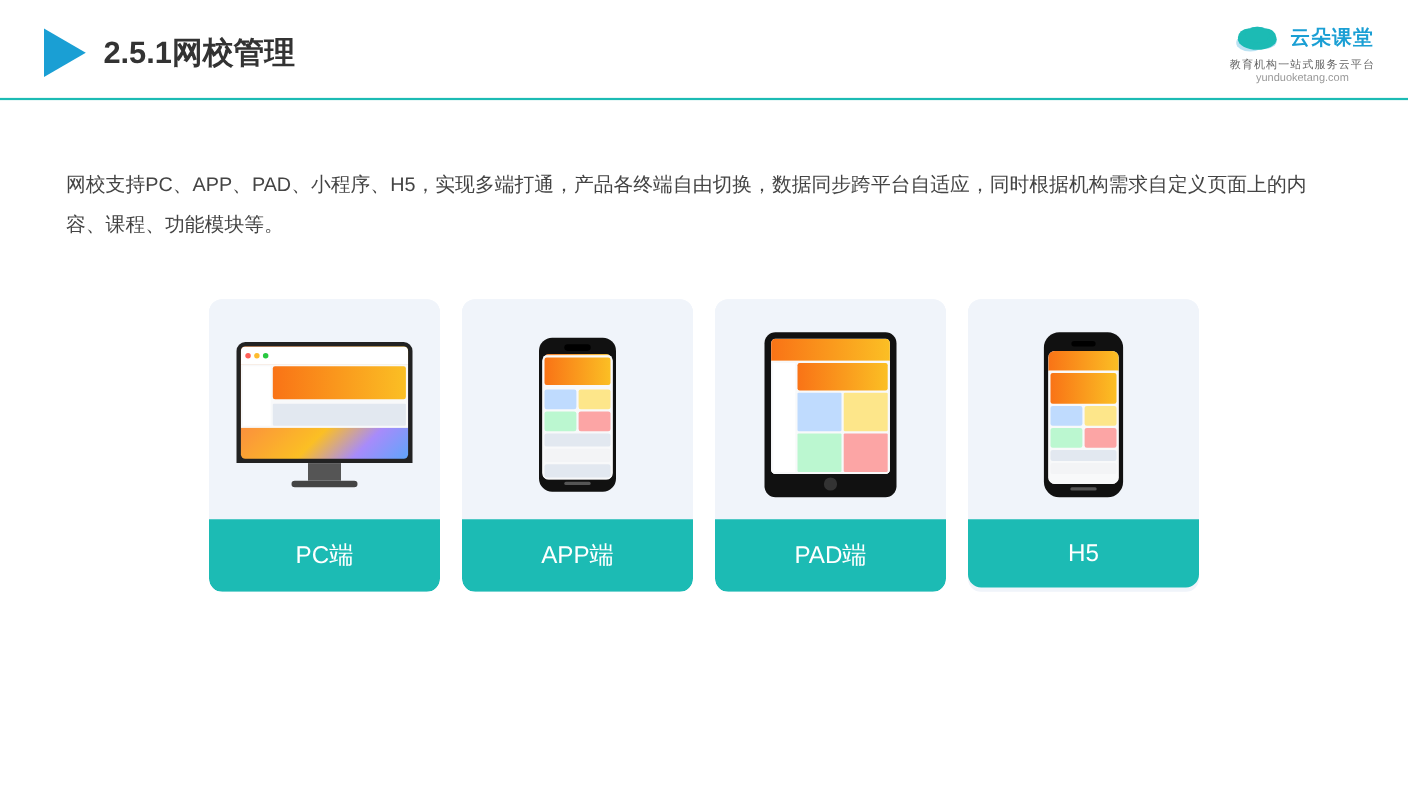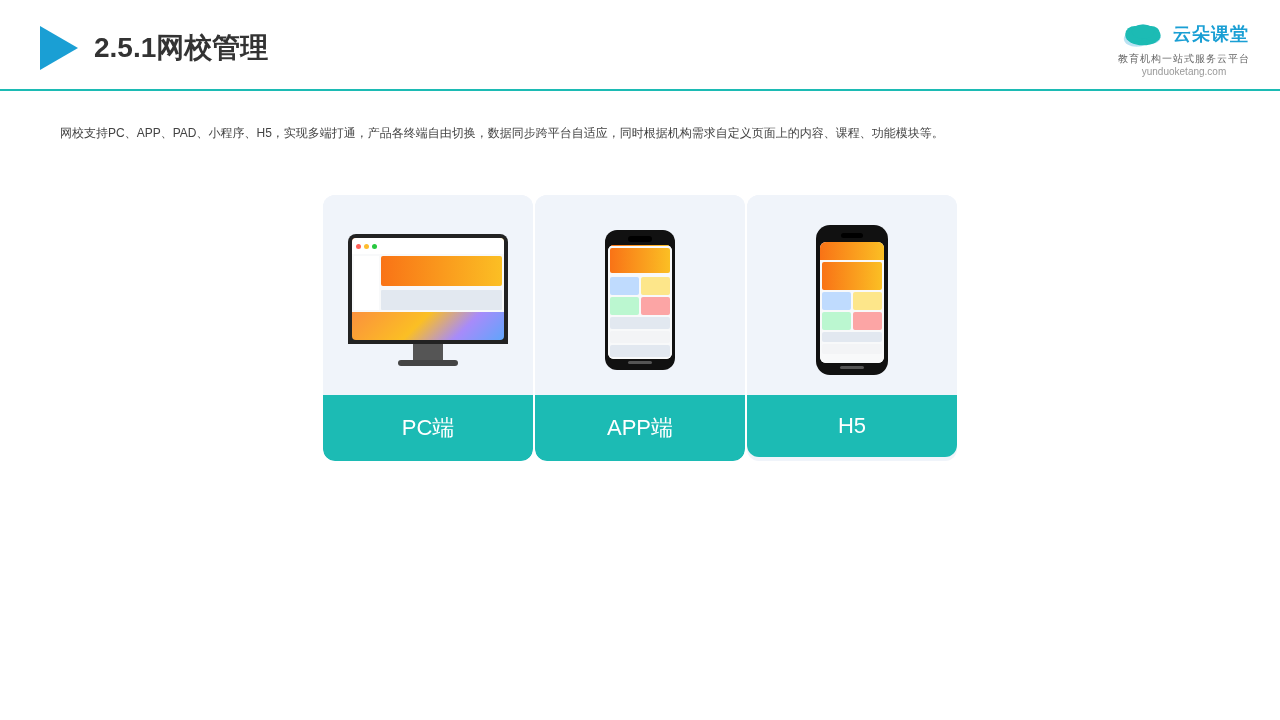--- a/index.html
+++ b/index.html
@@ -67,30 +67,31 @@
     }
     .logo-url {
       font-size: 10px;
       color: #999;
       text-align: center;
     }
 
     
     .description {
       padding: 30px 60px 20px 60px;
-      font-size: 12px;
+      font-size: 18px;
       color: #444;
       line-height: 2;
+      margin-top: 29px;
     }
 
     
     .cards-container {
       display: flex;
       justify-content: center;
-      gap: 2px;
+      gap: 20px;
       padding: 20px 40px 30px 40px;
       margin-top: 10px;
     }
 
     .card {
       background: #f0f4fa;
       border-radius: 12px;
       width: 210px;
       display: flex;
       flex-direction: column;
@@ -457,20 +458,43 @@
             <div class="phone-row" style="background:#f3f4f6;"></div>
             <div class="phone-row" style="background:#e2e8f0;"></div>
           </div>
         </div>
         <div class="phone-home-bar"></div>
       </div>
     </div>
     <div class="card-label">APP端</div>
   </div>
 
+  <div class="card">
+    <div class="card-image-area">
+      <div class="tablet-frame">
+        <div class="tablet-screen">
+          <div class="tablet-header"></div>
+          <div class="tablet-body">
+            <div class="tablet-sidebar"></div>
+            <div class="tablet-main">
+              <div class="tablet-banner"></div>
+              <div class="tablet-grid">
+                <div class="tablet-grid-item" style="background:#bfdbfe;"></div>
+                <div class="tablet-grid-item" style="background:#fde68a;"></div>
+                <div class="tablet-grid-item" style="background:#bbf7d0;"></div>
+                <div class="tablet-grid-item" style="background:#fca5a5;"></div>
+              </div>
+            </div>
+          </div>
+        </div>
+        <div class="tablet-home-btn"></div>
+      </div>
+    </div>
+    <div class="card-label">PAD端</div>
+  </div>
 
 
   <div class="card">
     <div class="card-image-area">
       <div class="h5-frame">
         <div style="width:22px; height:5px; background:#000; border-radius:3px; margin-bottom:4px;"></div>
         <div style="flex:1; width:100%; background:#fff; border-radius:6px; overflow:hidden; display:flex; flex-direction:column;">
           <div style="height:18px; background: linear-gradient(90deg, #f97316, #fbbf24);"></div>
           <div style="flex:1; background:#f8f9fa; padding:2px; display:flex; flex-direction:column; gap:2px;">
             <div style="height:28px; background: linear-gradient(90deg, #f97316, #fbbf24); border-radius:2px;"></div>

